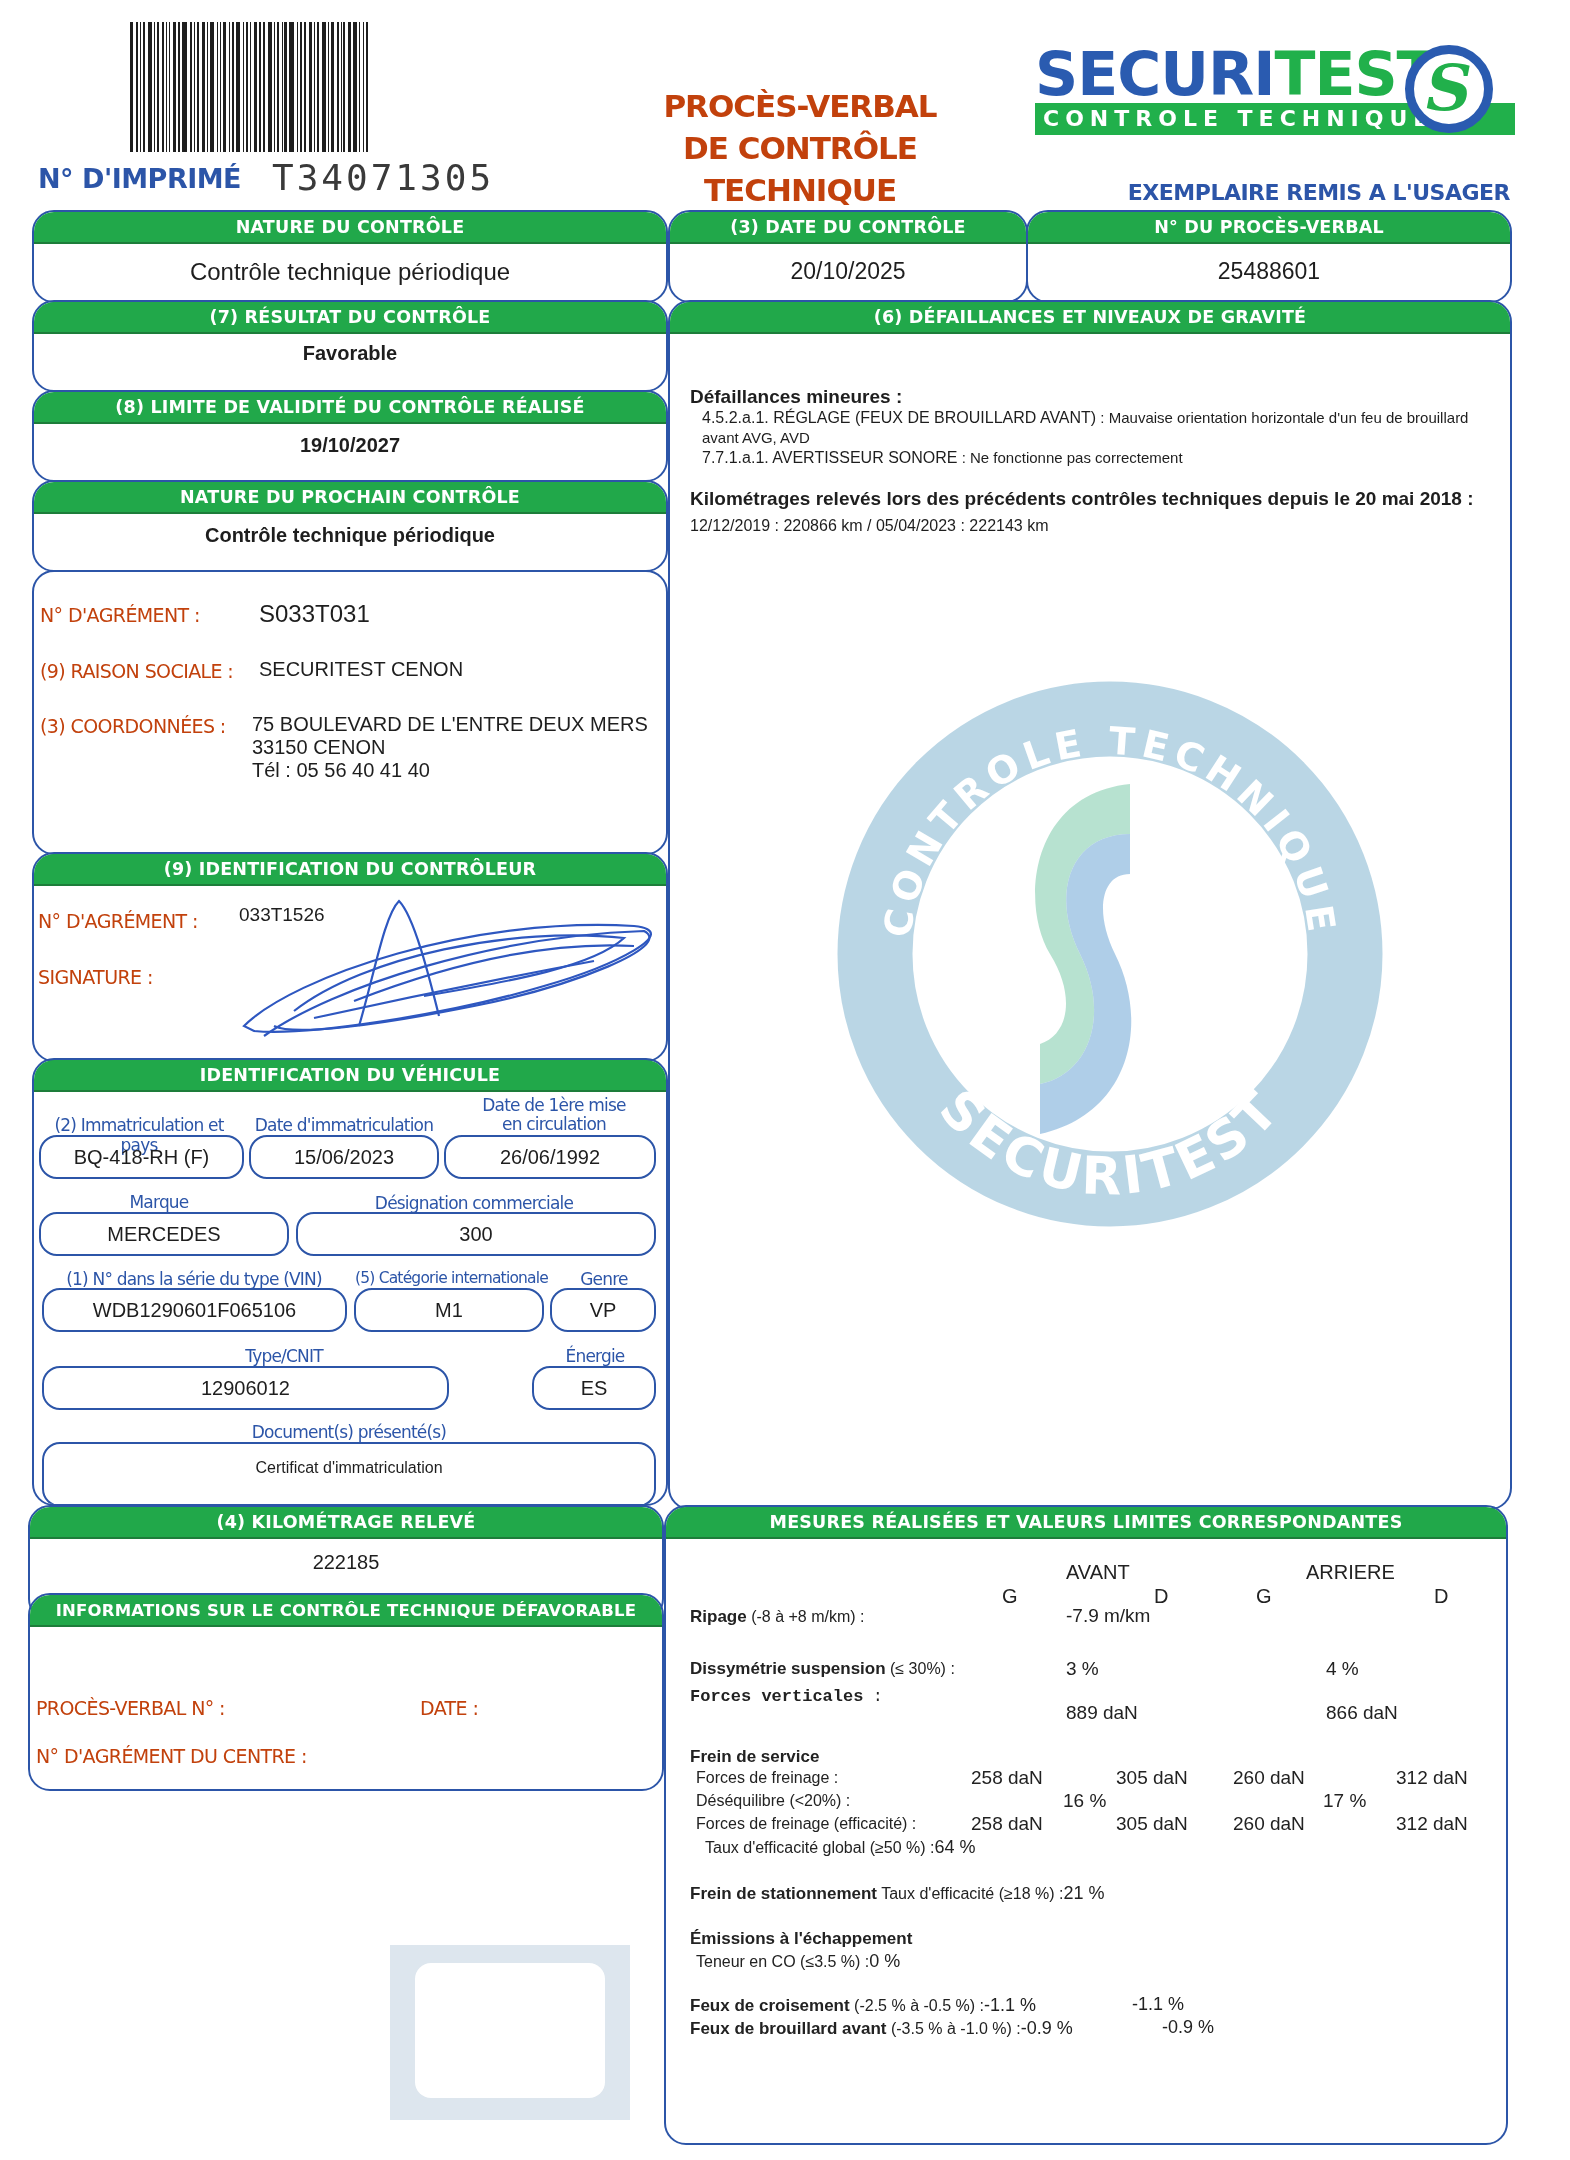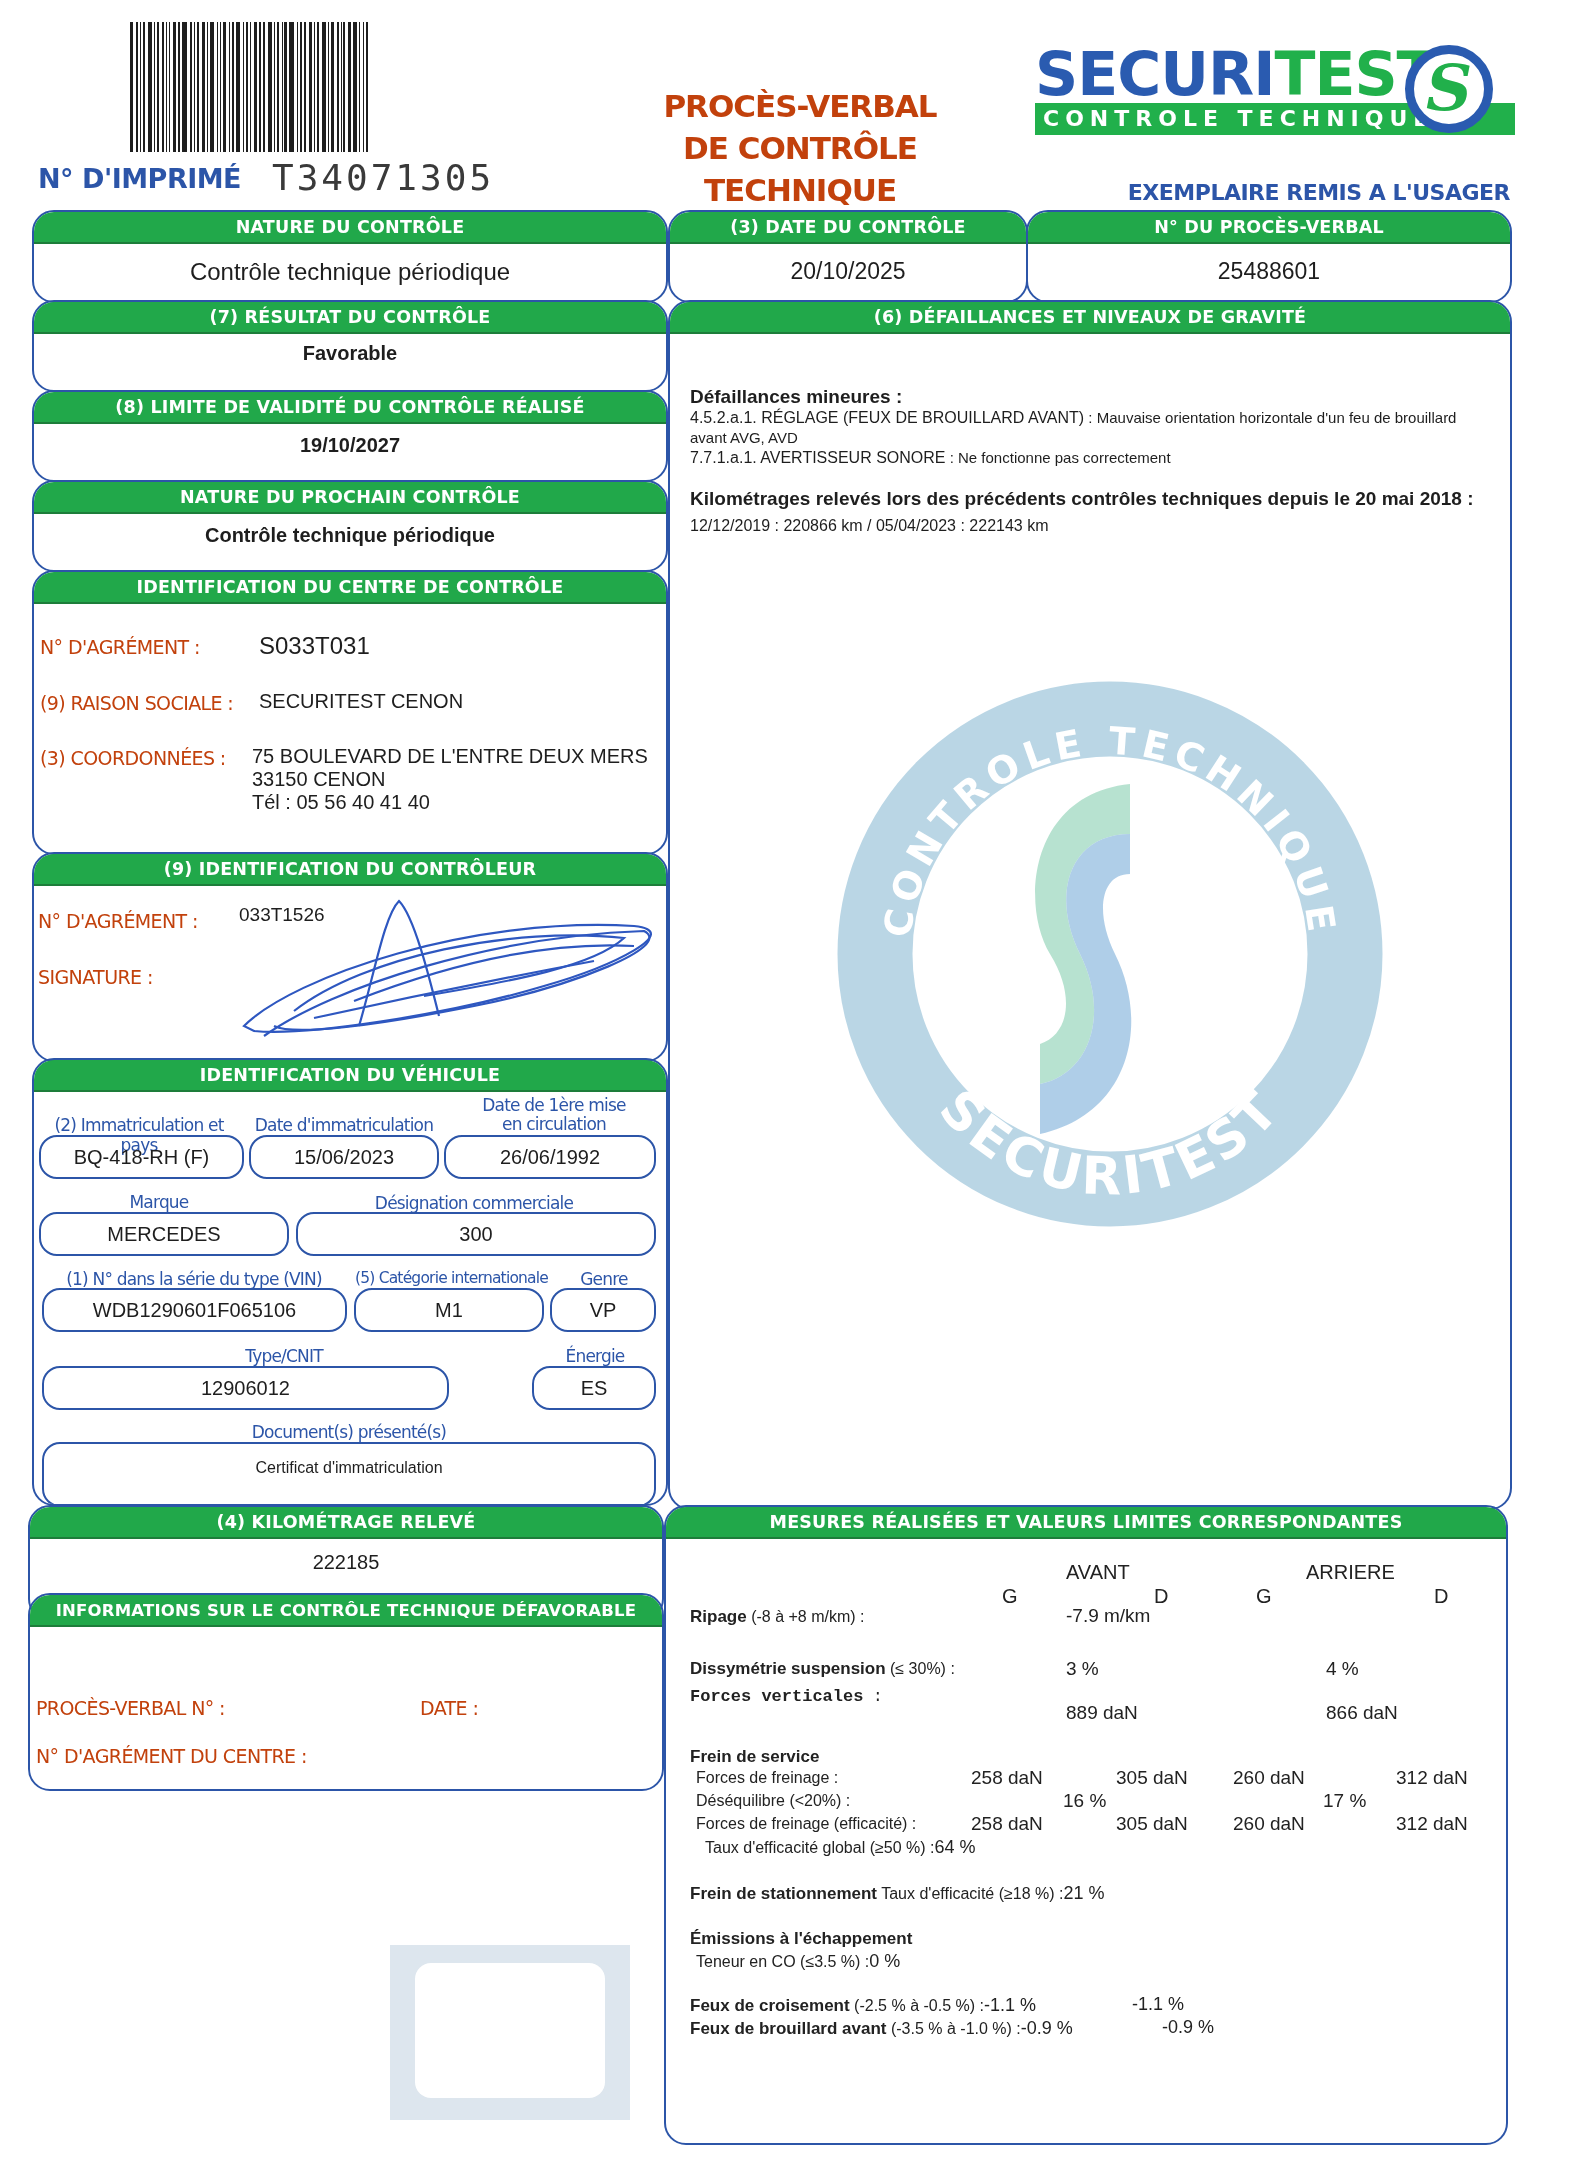--- a/index.html
+++ b/index.html
@@ -147,21 +147,20 @@
   <div class="box-head">(8) LIMITE DE VALIDITÉ DU CONTRÔLE RÉALISÉ</div>
   <div class="box-body center-val" style="padding-top:10px;font-size:20px;font-weight:bold;">19/10/2027</div>
 </div>
 
 <div class="box" style="left:32px;top:480px;width:636px;height:92px;">
   <div class="box-head">NATURE DU PROCHAIN CONTRÔLE</div>
   <div class="box-body center-val" style="padding-top:10px;font-size:20px;font-weight:bold;">Contrôle technique périodique</div>
 </div>
 
 <div class="box" style="left:32px;top:570px;width:636px;height:285px;">
-  <div class="box-head">IDENTIFICATION DU CENTRE DE CONTRÔLE</div>
   <div class="box-body" style="height:250px;">
     <div class="abs lbl" style="left:6px;top:32px;">N° D'AGRÉMENT :</div>
     <div class="abs" style="left:225px;top:28px;font-size:24px;">S033T031</div>
     <div class="abs lbl" style="left:6px;top:88px;">(9) RAISON SOCIALE :</div>
     <div class="abs val" style="left:225px;top:86px;">SECURITEST CENON</div>
     <div class="abs lbl" style="left:6px;top:143px;">(3) COORDONNÉES :</div>
     <div class="abs val" style="left:218px;top:141px;line-height:23px;">
       <div>75 BOULEVARD DE L'ENTRE DEUX MERS</div>
       <div>33150 CENON</div>
       <div>Tél : 05 56 40 41 40</div>
@@ -265,21 +264,21 @@
       <text font-family="DejaVu Sans, sans-serif" font-weight="bold" font-size="38" fill="#ffffff" letter-spacing="6">
         <textPath href="#arcTop" startOffset="50%" text-anchor="middle">CONTROLE TECHNIQUE</textPath>
       </text>
       <text font-family="DejaVu Sans, sans-serif" font-weight="bold" font-size="52" fill="#ffffff" letter-spacing="4">
         <textPath href="#arcBot" startOffset="50%" text-anchor="middle">SECURITEST</textPath>
       </text>
     </svg>
 
     <div class="abs" style="left:20px;top:52px;width:800px;">
       <div style="font-weight:bold;font-size:19px;">Défaillances mineures :</div>
-      <div id="def-items" style="font-size:16px;line-height:20px;">
+      <div id="def-items" style="font-size:16px;line-height:20px;margin-left:12px;">
           <div><span>4.5.2.a.1. RÉGLAGE (FEUX DE BROUILLARD AVANT)</span><span style="font-size: 15px;"> : Mauvaise orientation horizontale d'un feu de brouillard avant AVG, AVD</span></div>
           <div><span>7.7.1.a.1. AVERTISSEUR SONORE</span><span style="font-size: 15px;"> : Ne fonctionne pas correctement</span></div>
         </div>
       <div style="margin-top:18px;font-size:19px;line-height:26px;">
         <span style="font-weight:bold;">Kilométrages relevés lors des précédents contrôles techniques depuis le 20 mai 2018 :</span>
         <span style="font-size:16px;">12/12/2019 : 220866 km / 05/04/2023 : 222143 km</span>
       </div>
     </div>
   </div>
 </div>

